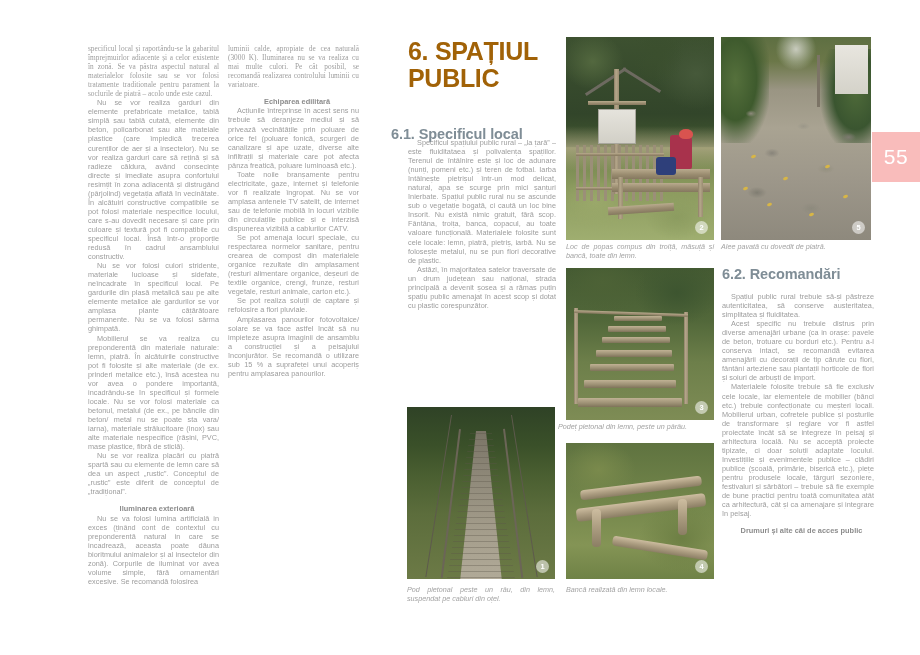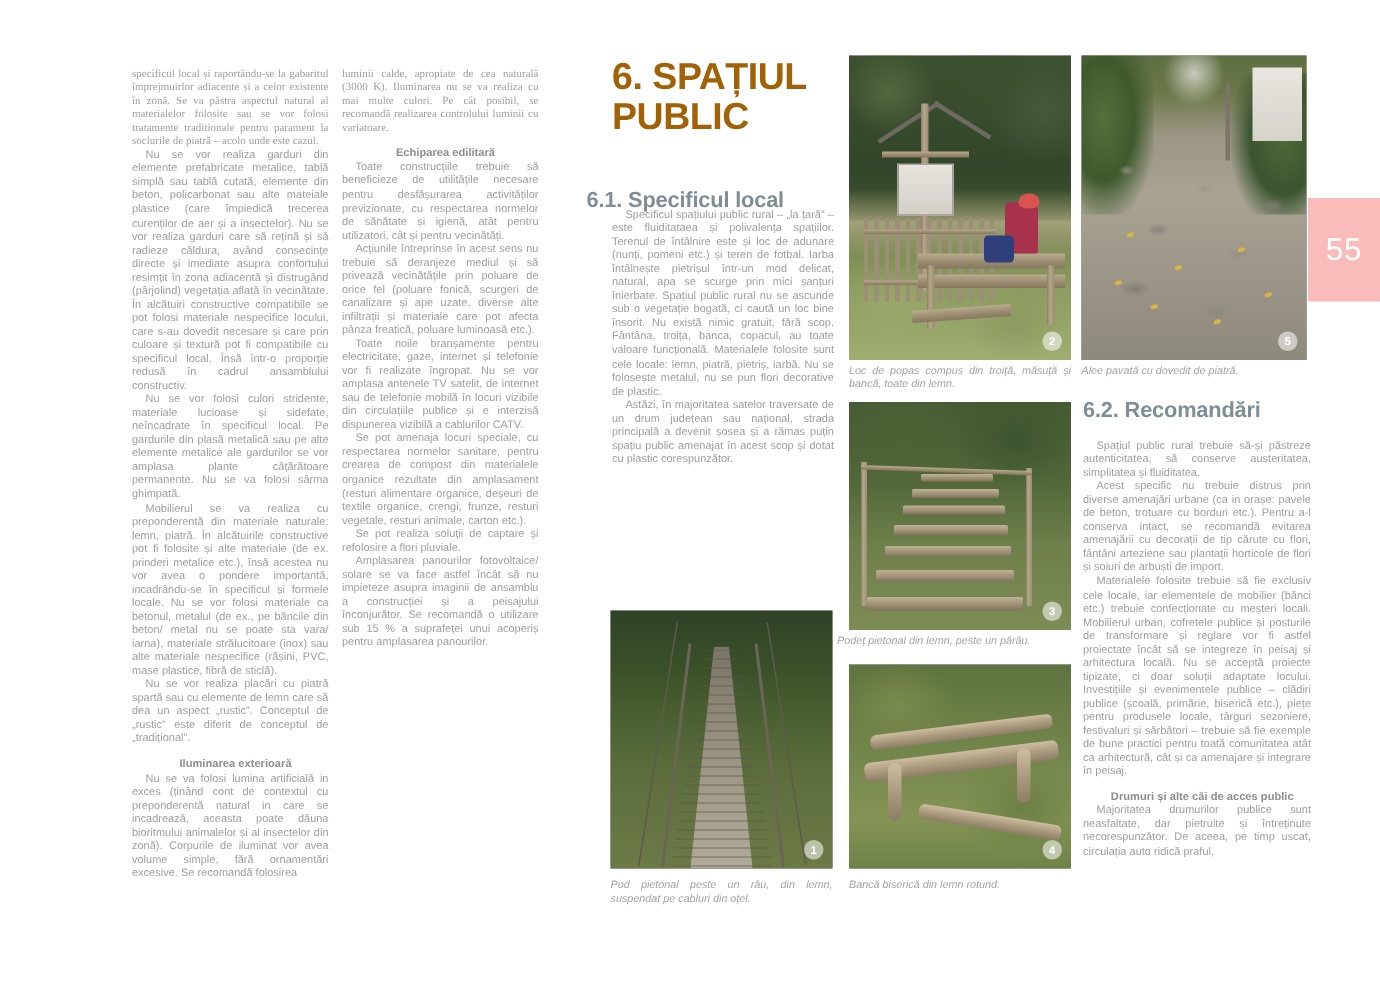--- a/index.html
+++ b/index.html
@@ -18,21 +18,21 @@
     inset: 0;
     background: #ffffff;
   }
 
   
   .page-tab {
     position: absolute;
     right: 0;
     top: 132px;
     width: 48px;
-    height: 69px;
+    height: 50px;
     background: #f9bcbb;
     display: flex;
     align-items: center;
     justify-content: center;
   }
   .page-tab .num {
     color: #ffffff;
     font-size: 21px;
     font-weight: 400;
     letter-spacing: 0.5px;
@@ -298,39 +298,37 @@
     <p>Nu se vor folosi culori stridente, materiale lucioase și sidefate, neîncadrate în specificul local. Pe gardurile din plasă metalică sau pe alte elemente metalice ale gardurilor se vor amplasa plante  cățărătoare permanente. Nu se va folosi sârma ghimpată.</p>
     <p>Mobilierul se va realiza cu preponderentă din materiale naturale: lemn, piatră. În alcătuirile constructive pot fi folosite și alte materiale (de ex. prinderi metalice etc.), însă acestea nu vor avea o pondere importantă, incadrându-se în specificul și formele locale. Nu se vor folosi materiale ca betonul, metalul (de ex., pe băncile din beton/ metal nu se poate sta vara/ iarna), materiale strălucitoare (inox) sau alte materiale nespecifice (rășini, PVC, mase plastice, fibră de sticlă).</p>
     <p>Nu se vor realiza placări cu piatră spartă sau cu elemente de lemn care să dea un aspect „rustic”. Conceptul de „rustic” este diferit de conceptul de „tradițional”.</p>
     <h4>Iluminarea exterioară</h4>
     <p>Nu se va folosi lumina artificială in exces (ținând cont de contextul cu preponderentă natural in care se incadrează, aceasta poate dăuna bioritmului animalelor și al insectelor din zonă). Corpurile de iluminat vor avea volume simple, fără ornamentări excesive. Se recomandă folosirea</p>
   </div>
 
   <div class="col" id="col2">
     <p class="noind">luminii calde, apropiate de cea naturală (3000 K). Iluminarea nu se va realiza cu mai multe culori. Pe cât posibil, se recomandă realizarea controlului luminii cu variatoare.</p>
     <h4>Echiparea edilitară</h4>
-    <p>Toate construcțiile trebuie să beneficieze de utilitățile necesare pentru desfășurarea activităților previzionate, cu respectarea normelor de sănătate și igienă, atât pentru utilizatori, cât și pentru vecinătăți.</p>
     <p>Acțiunile întreprinse în acest sens nu trebuie să deranjeze mediul și să privează vecinătățile prin poluare de orice fel (poluare fonică, scurgeri de canalizare și ape uzate, diverse alte infiltrații și materiale care pot afecta pânza freatică, poluare luminoasă etc.).</p>
     <p>Toate noile branșamente pentru electricitate, gaze, internet și telefonie vor fi realizate îngropat. Nu se vor amplasa antenele TV satelit, de internet sau de telefonie mobilă în locuri vizibile din circulațiile publice și e interzisă dispunerea vizibilă a cablurilor CATV.</p>
     <p>Se pot amenaja locuri speciale, cu respectarea normelor sanitare, pentru crearea de compost din materialele organice rezultate din amplasament (resturi alimentare organice, deșeuri de textile organice, crengi, frunze, resturi vegetale, resturi animale, carton etc.).</p>
     <p>Se pot realiza soluții de captare și refolosire a flori pluviale.</p>
     <p>Amplasarea panourilor fotovoltaice/ solare se va face astfel încât să nu impieteze asupra imaginii de ansamblu a construcției și a peisajului înconjurător. Se recomandă o utilizare sub 15 % a suprafeței unui acoperiș pentru amplasarea panourilor.</p>
   </div>
 
   <div class="col" id="col3">
     <p>Specificul spațiului public rural – „la țară” – este fluiditataea și polivalența spațiilor. Terenul de întâlnire este și loc de adunare (nunți, pomeni etc.) și teren de fotbal. Iarba întâlnește pietrișul într-un mod delicat, natural, apa se scurge prin mici șanțuri înierbate. Spațiul public rural nu se ascunde sub o vegetație bogată, ci caută un loc bine însorit. Nu există nimic gratuit, fără scop. Fântâna, troița, banca, copacul, au toate valoare funcțională. Materialele folosite sunt cele locale: lemn, piatră, pietriș, iarbă. Nu se folosește metalul, nu se pun flori decorative de plastic.</p>
     <p>Astăzi, în majoritatea satelor traversate de un drum județean sau național, strada principală a devenit șosea și a rămas puțin spațiu public amenajat în acest scop și dotat cu plastic corespunzător.</p>
   </div>
 
   <div class="col" id="col4">
     <p>Spațiul public rural trebuie să-și păstreze autenticitatea, să conserve austeritatea, simplitatea și fluiditatea.</p>
     <p>Acest specific nu trebuie distrus prin diverse amenajări urbane (ca in orașe: pavele de beton, trotuare cu borduri etc.). Pentru a-l conserva intact, se recomandă evitarea amenajării cu decorații de tip cărute cu flori, fântâni arteziene sau plantații horticole de flori și soiuri de arbuști de import.</p>
     <p>Materialele folosite trebuie să fie exclusiv cele locale, iar elementele de mobilier (bănci etc.) trebuie confecționate cu meșteri locali. Mobilierul urban, cofretele publice și posturile de transformare și reglare vor fi astfel proiectate încât să se integreze în peisaj și arhitectura locală. Nu se acceptă proiecte tipizate, ci doar soluții adaptate locului. Investițiile și evenimentele publice – clădiri publice (școală, primărie, biserică etc.), piețe pentru produsele locale, târguri sezoniere, festivaluri și sărbători – trebuie să fie exemple de bune practici pentru toată comunitatea atât ca arhitectură, cât și ca amenajare și integrare în peisaj.</p>
     <h4>Drumuri și alte căi de acces public</h4>
-    <p>Majoritatea drumurilor publice sunt neasfaltate, dar pietruite și întreținute necorespunzător. De aceea, pe timp uscat, circulația auto ridică praful,</p>
   </div>
 
   <div class="fig" id="fig2">
     <div class="frame">
       <div class="sky-trees"></div>
       <div class="ground-grass"></div>
       <div class="dirt-patch"></div>
 
       <div class="roof" style="left:12px; top:30px; width:48px; height:3px; transform:rotate(-33deg); transform-origin:right center;"></div>
       <div class="roof" style="left:57px; top:30px; width:44px; height:3px; transform:rotate(32deg); transform-origin:left center;"></div>
@@ -418,15 +416,15 @@
     <div class="frame">
       <div class="grass-bg"></div>
       <div class="log" style="left:10px; top:58px; width:130px; height:13px; transform:rotate(-7deg);"></div>
       <div class="log" style="left:14px; top:40px; width:122px; height:10px; transform:rotate(-7deg);"></div>
       <div class="log" style="left:26px; top:66px; width:9px; height:38px;"></div>
       <div class="log" style="left:112px; top:56px; width:9px; height:36px;"></div>
       <div class="log" style="left:46px; top:100px; width:96px; height:10px; transform:rotate(9deg);"></div>
       <div class="badge">4</div>
     </div>
   </div>
-  <div class="caption" id="cap4">Bancă biserică din lemn rotund.</div>
+  <div class="caption" id="cap4">Bancă realizată din lemn locale.</div>
 
 </div>
 
 </body></html>

